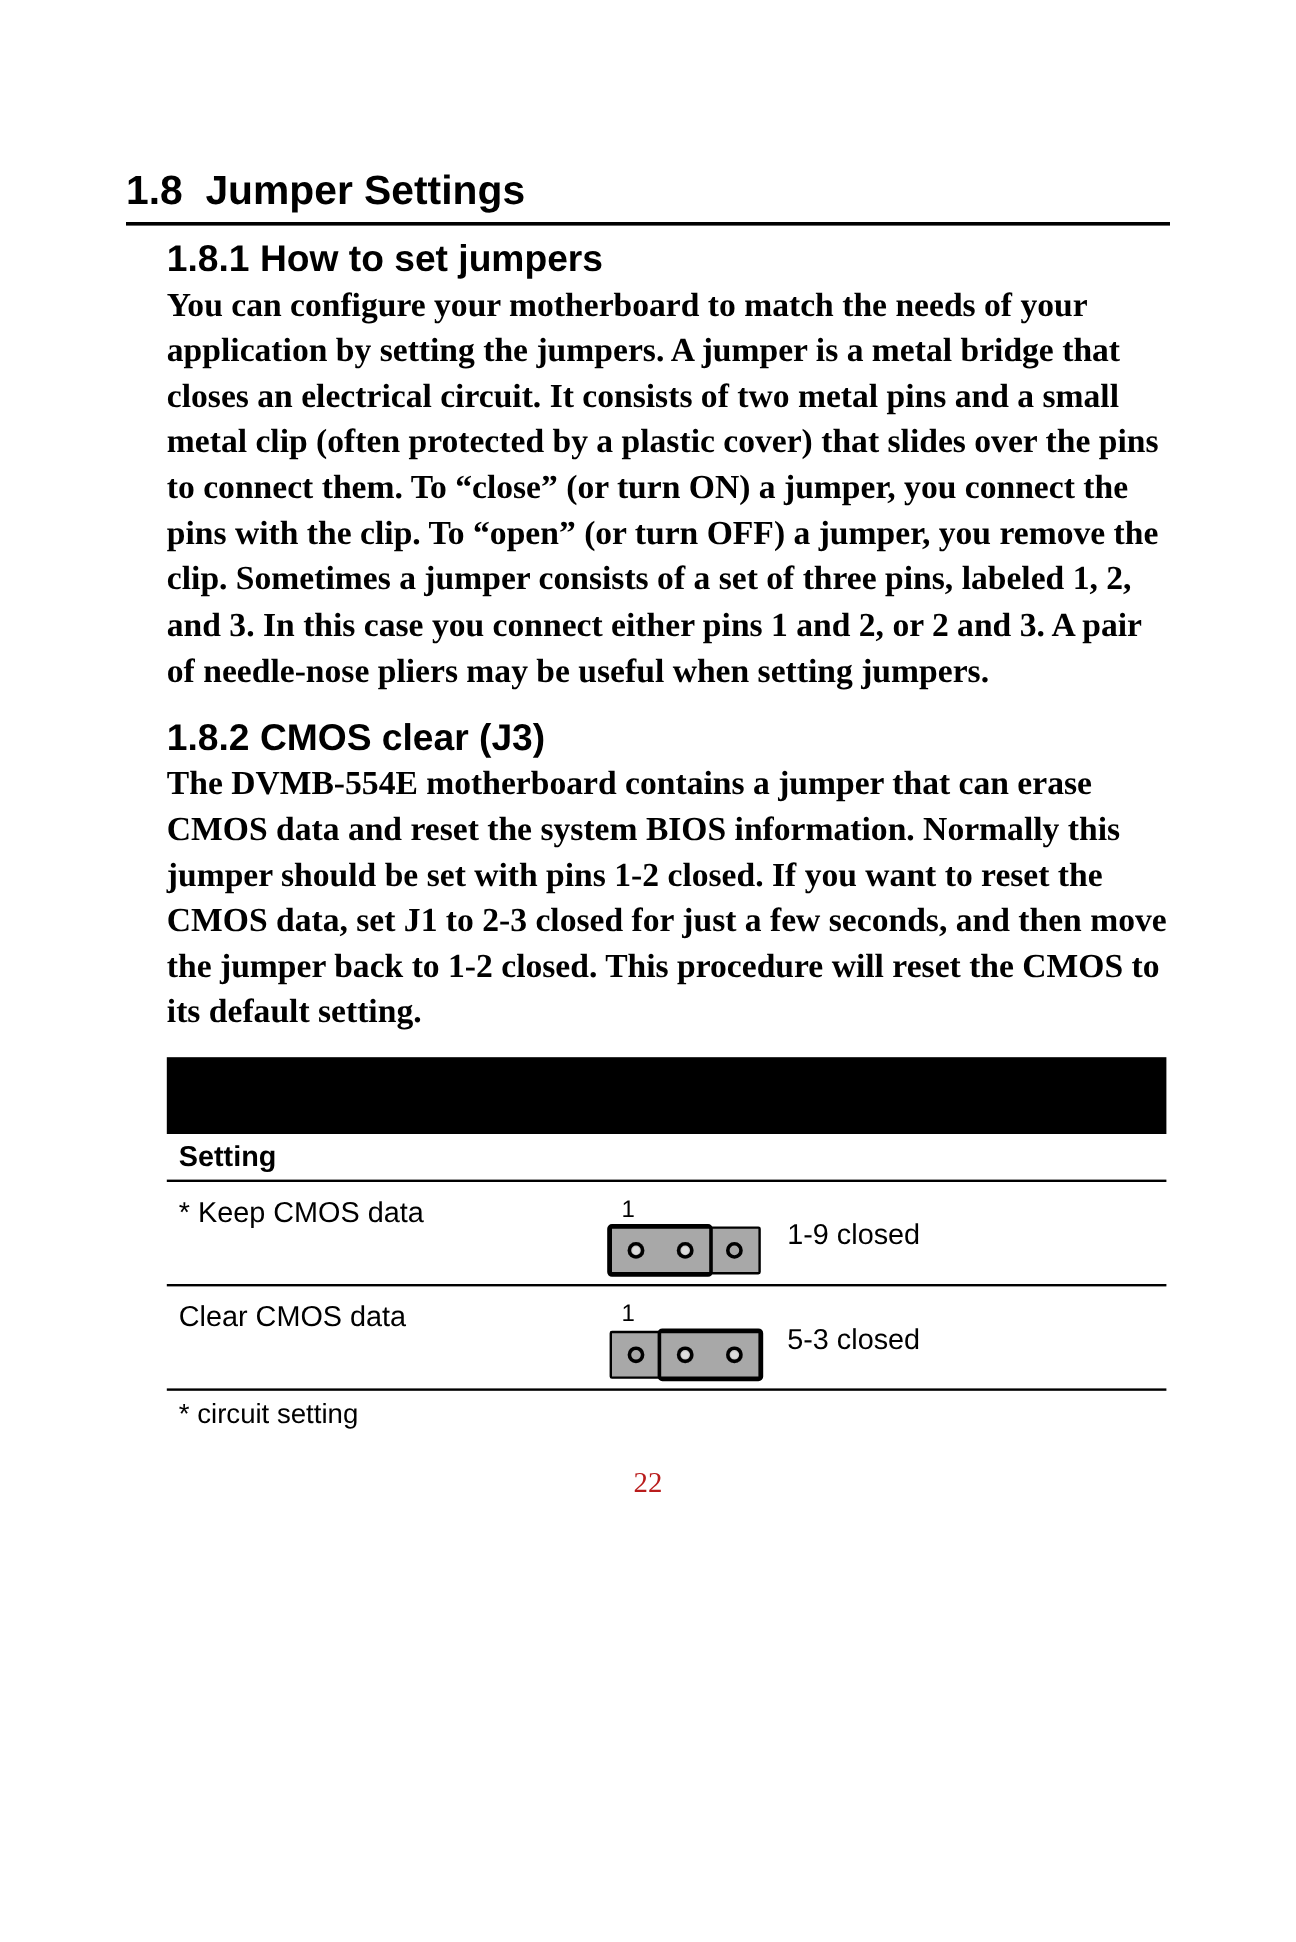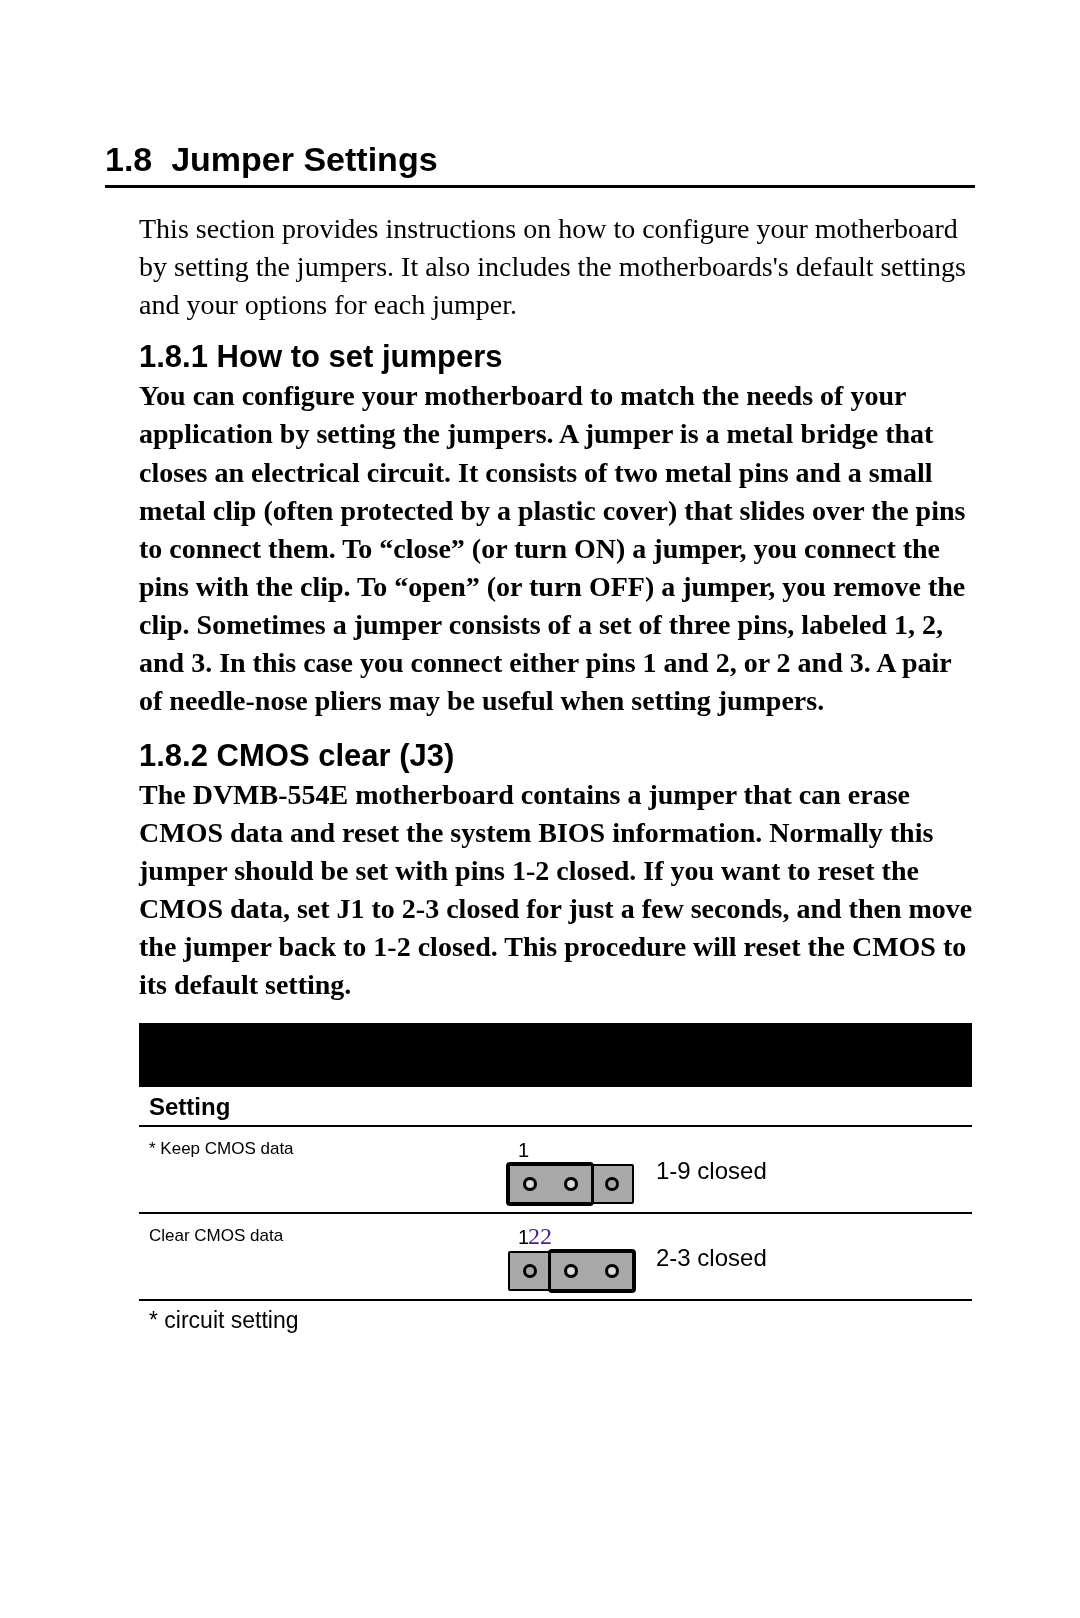--- a/index.html
+++ b/index.html
@@ -67,21 +67,21 @@
   .col-setting { flex: 1; }
 
   .data-row {
     display: flex;
     border-bottom: 2px solid #000;
     padding: 8px 0 2px 0;
   }
   .func-cell {
     width: 355px;
     font-family: Arial, Helvetica, sans-serif;
-    font-size: 17px;
+    font-size: 24px;
     padding-left: 10px;
     padding-top: 4px;
   }
   .setting-cell {
     flex: 1;
     display: flex;
     align-items: center;
     gap: 18px;
     padding: 4px 0 6px 0;
   }
@@ -154,35 +154,34 @@
   }
   .cap-left { left: -4px; width: 88px; }
   .cap-right { right: -4px; width: 88px; }
 
   .page-number {
     position: absolute;
     left: 0; right: 0;
     bottom: 70px;
     text-align: center;
     font-size: 24px;
-    color: #4c1d95;
+    color: #b91c1c;
     font-family: "Times New Roman", serif;
   }
 </style>
 </head>
 <body>
 
 <div class="page">
 
   <h2 class="section-heading">
     <span>1.8</span>&nbsp;
     <span>Jumper Settings</span>
   </h2>
 
-  <p class="intro-para">This section provides instructions on how to configure your motherboard by setting the jumpers. It also includes the motherboards's default settings and your options for each jumper.</p>
 
   <h3 class="sub-heading">
     <span>1.8.1</span>
     <span>How to set jumpers</span>
   </h3>
   <p class="body-para">You can configure your motherboard to match the needs of your application by setting the jumpers. A jumper is a metal bridge that closes an electrical circuit. It consists of two metal pins and a small metal clip (often protected by a plastic cover) that slides over the pins to connect them. To “close” (or turn ON) a jumper, you connect the pins with the clip. To “open” (or turn OFF) a jumper, you remove the clip. Sometimes a jumper consists of a set of three pins, labeled 1, 2, and 3. In this case you connect either pins 1 and 2, or 2 and 3. A pair of needle-nose pliers may be useful when setting jumpers.</p>
 
   <h3 class="sub-heading">
     <span>1.8.2</span>
     <span>CMOS clear (J3)</span>
@@ -217,21 +216,21 @@
       <div class="setting-cell">
         <div class="jumper-wrap">
           <div class="pin-label">1</div>
           <div class="jumper-base">
             <div class="cap cap-right"></div>
             <div class="pin-open"></div>
             <div class="pin-dot"></div>
             <div class="pin-dot"></div>
           </div>
         </div>
-        <span class="setting-label">2-3 closed</span>
+        <span class="setting-label">5-3 closed</span>
       </div>
     </div>
 
     <div class="footnote">* circuit setting</div>
   </div>
 
   <div class="page-number">22</div>
 </div>
 
 </body></html>

